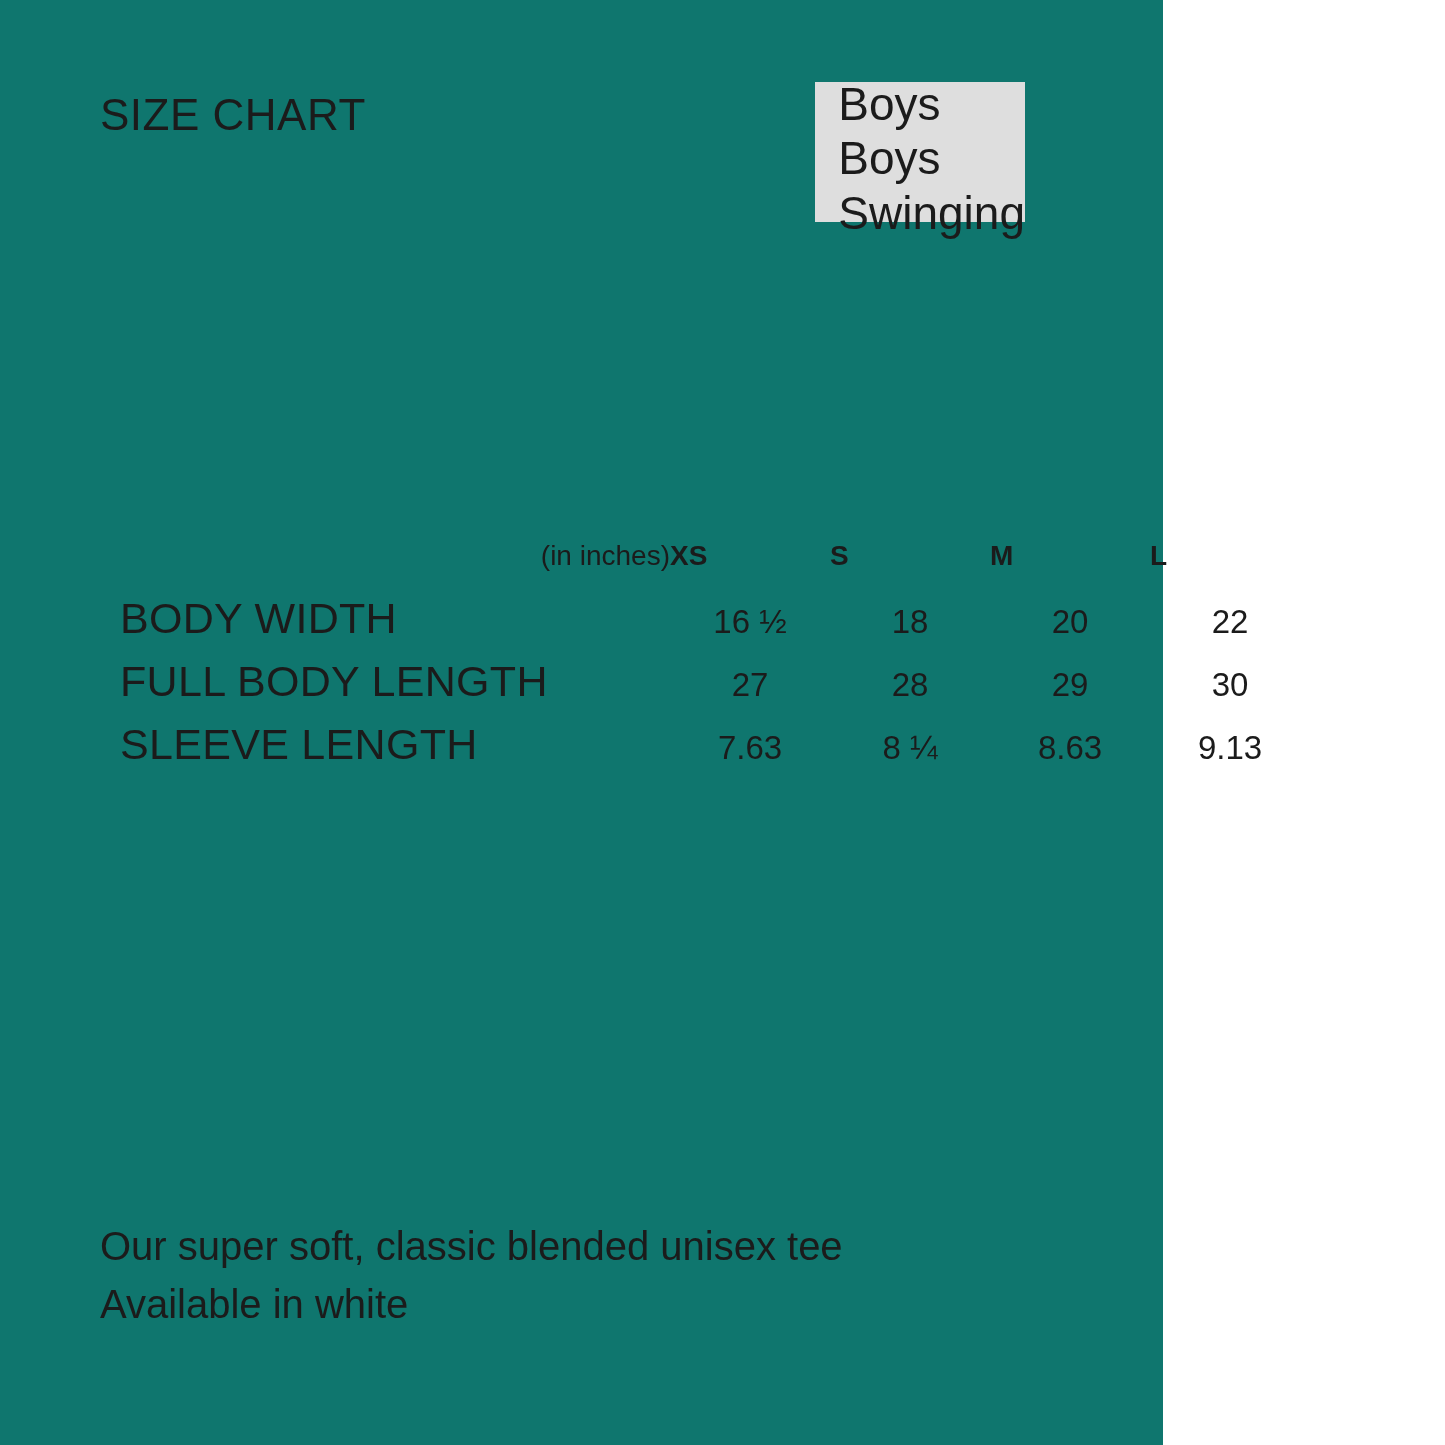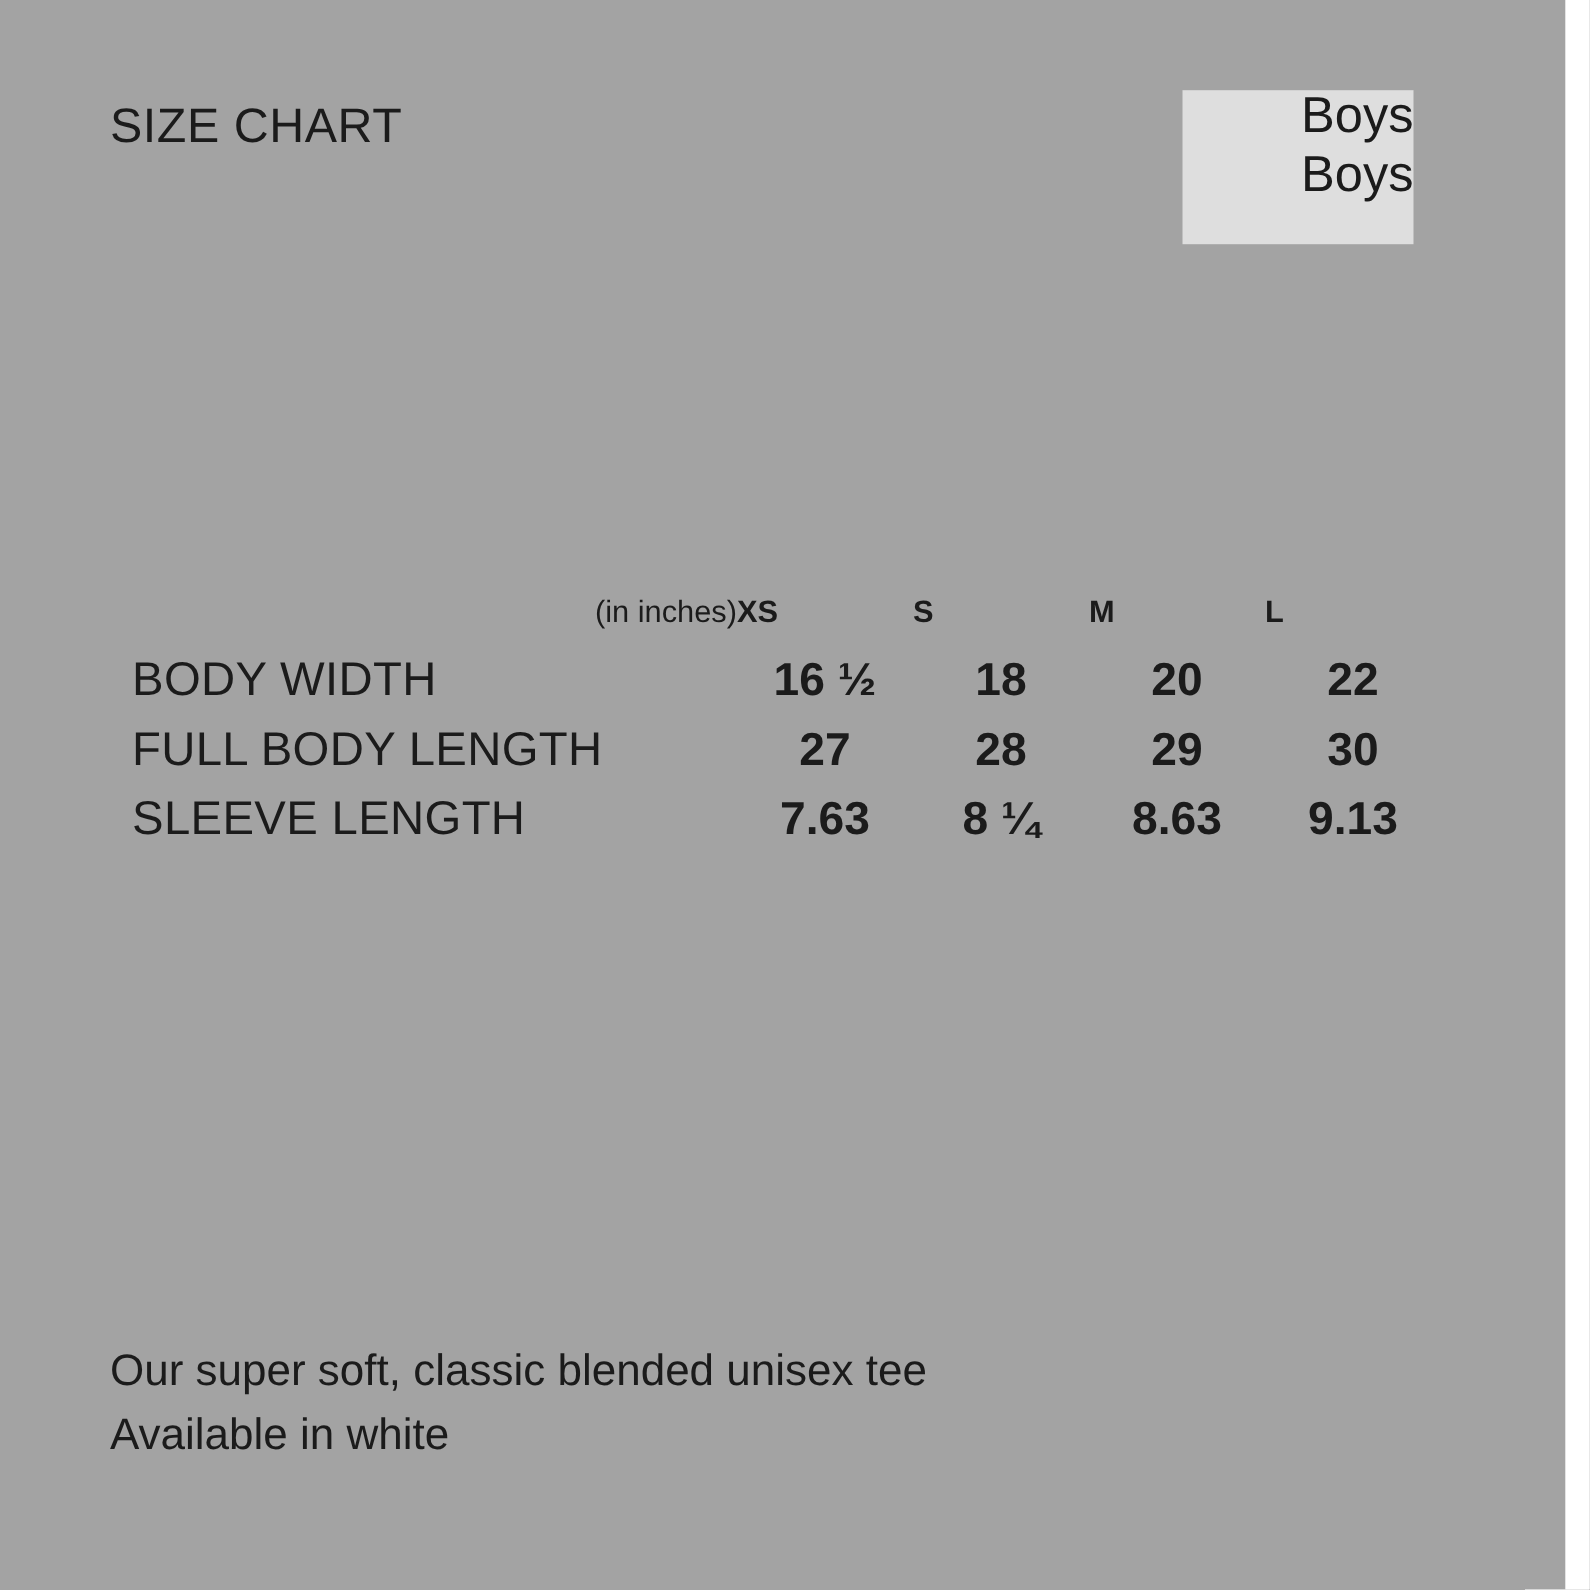--- a/index.html
+++ b/index.html
@@ -6,23 +6,23 @@
   html, body {
     width: 1445px;
     height: 1445px;
     background: #ffffff;
     font-family: "Liberation Sans", sans-serif;
     color: #1a1a1a;
     overflow: hidden;
   }
   .page {
     position: relative;
-    width: 1423px;
+    width: 1163px;
     height: 1445px;
-    background: #a3a3a3;
+    background: #0f766e;
   }
 
   
   .title {
     position: absolute;
     left: 100px;
     top: 90px;
     font-size: 44px;
     font-weight: 400;
     letter-spacing: 0.5px;
@@ -91,22 +91,22 @@
   }
   .colhead {
     text-align: left;
     font-size: 28px;
     font-weight: 700;
     color: #1b1b1b;
     width: 160px;
   }
   .cell {
     text-align: center;
-    font-size: 42px;
-    font-weight: 700;
+    font-size: 33px;
+    font-weight: 400;
     color: #1b1b1b;
     white-space: nowrap;
   }
   tr.head-row td, tr.head-row th { padding-bottom: 22px; }
   tr.data-row td { padding-bottom: 14px; }
 
   
   .footer {
     position: absolute;
     left: 100px;
@@ -122,20 +122,21 @@
 
 <div class="page">
 
   <div class="title">SIZE CHART</div>
 
   <div class="brand-highlight"></div>
   <div class="brand">
     <div class="brand-lines">
       <span>Boys</span>
       <span>Boys</span>
+      <span>Swinging</span>
     </div>
   </div>
 
   <div class="table-wrap">
     <table class="size-table">
       <tbody>
           <tr class="head-row">
         <td class="unit-label">(in inches)</td>
         <th class="colhead">XS</th>
         <th class="colhead">S</th>

